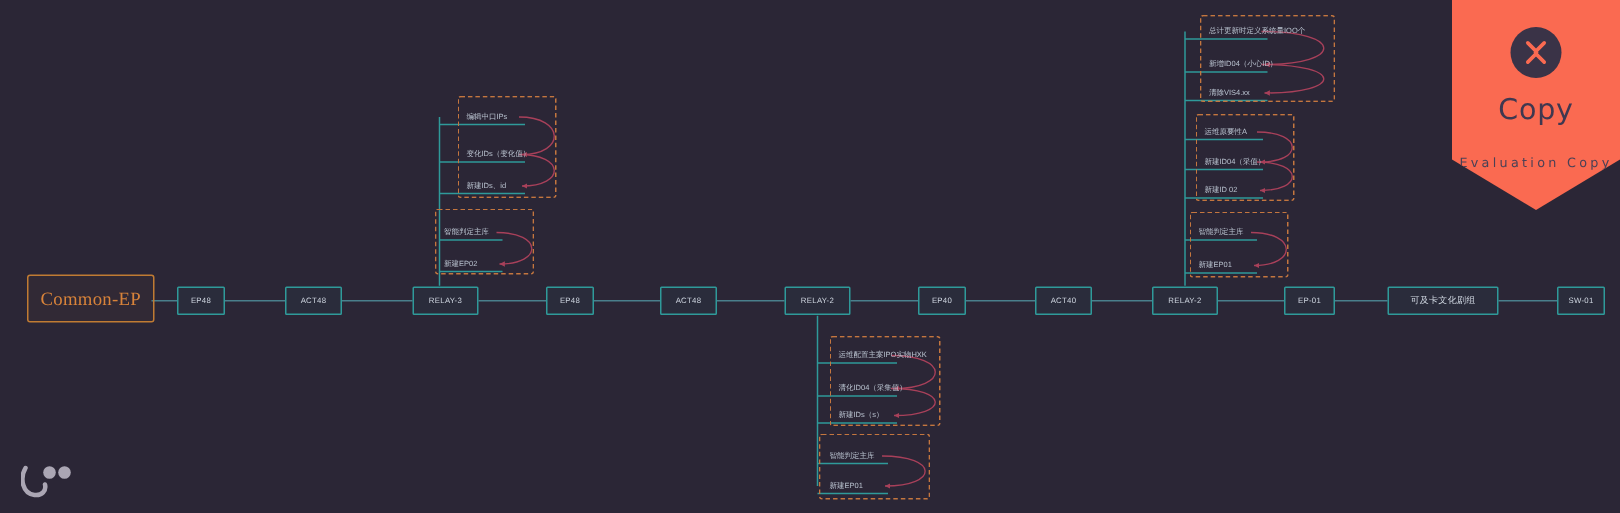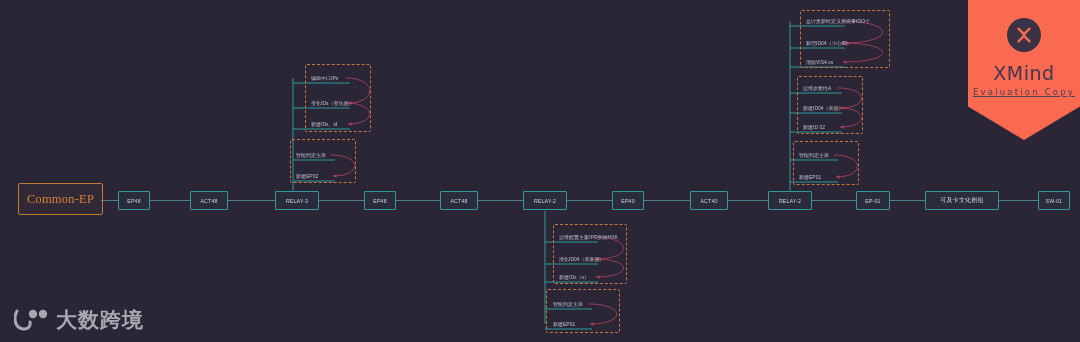--- a/index.html
+++ b/index.html
@@ -58,23 +58,22 @@
   .xmind-logo{
     width:34px;height:34px;border-radius:50%;
     background:#3a3347;display:flex;align-items:center;justify-content:center;
     margin-bottom:10px;
   }
   .xmind-name{
     color:#3f3850;font-size:19px;letter-spacing:.5px;
     font-family:"DejaVu Sans",sans-serif;
   }
   .xmind-sub{
-    color:#4a4156;font-size:8.5px;letter-spacing:2.2px;margin-top:3px;
+    color:#4a4156;font-size:8.5px;letter-spacing:2.2px;margin-top:20px;
     font-family:"DejaVu Sans",sans-serif;
-    text-decoration:underline;
   }
 
   
   .wm{
     position:absolute;left:14px;bottom:8px;
     display:flex;align-items:center;gap:8px;opacity:.78;
   }
   .wm-text{
     color:#cfcbd8;font-size:21px;font-weight:bold;letter-spacing:1px;
   }
@@ -206,24 +205,23 @@
     <div class="groupbox" style="left: 793px; top: 141px; width: 66px; height: 44px;"></div>
   </div>
 
 <div class="xmind-badge">
   <div class="xmind-logo">
     <svg width="22" height="22" viewBox="0 0 24 24" aria-hidden="true">
       <path d="M6 5 L12 11 L18 5 M6 19 L12 13 L18 19" stroke="#fa6a51" stroke-width="2.6" fill="none" stroke-linecap="round"></path>
       <circle cx="12" cy="12" r="1.7" fill="#fa6a51"></circle>
     </svg>
   </div>
-  <div class="xmind-name">XMind</div>
+  <div class="xmind-name">Copy</div>
   <div class="xmind-sub">Evaluation Copy</div>
 </div>
 
 <div class="wm">
   <svg width="34" height="26" viewBox="0 0 34 26" aria-hidden="true">
     <path d="M3 4 C-1 11 1 21 9 22 C14 22.6 17 19 16 15" stroke="#cfcbd8" stroke-width="3" fill="none" stroke-linecap="round"></path>
     <circle cx="19" cy="7" r="4.2" fill="#cfcbd8"></circle>
     <circle cx="29" cy="7" r="4.2" fill="#cfcbd8"></circle>
   </svg>
-  <div class="wm-text">大数跨境</div>
 </div>
 
 </body></html>

